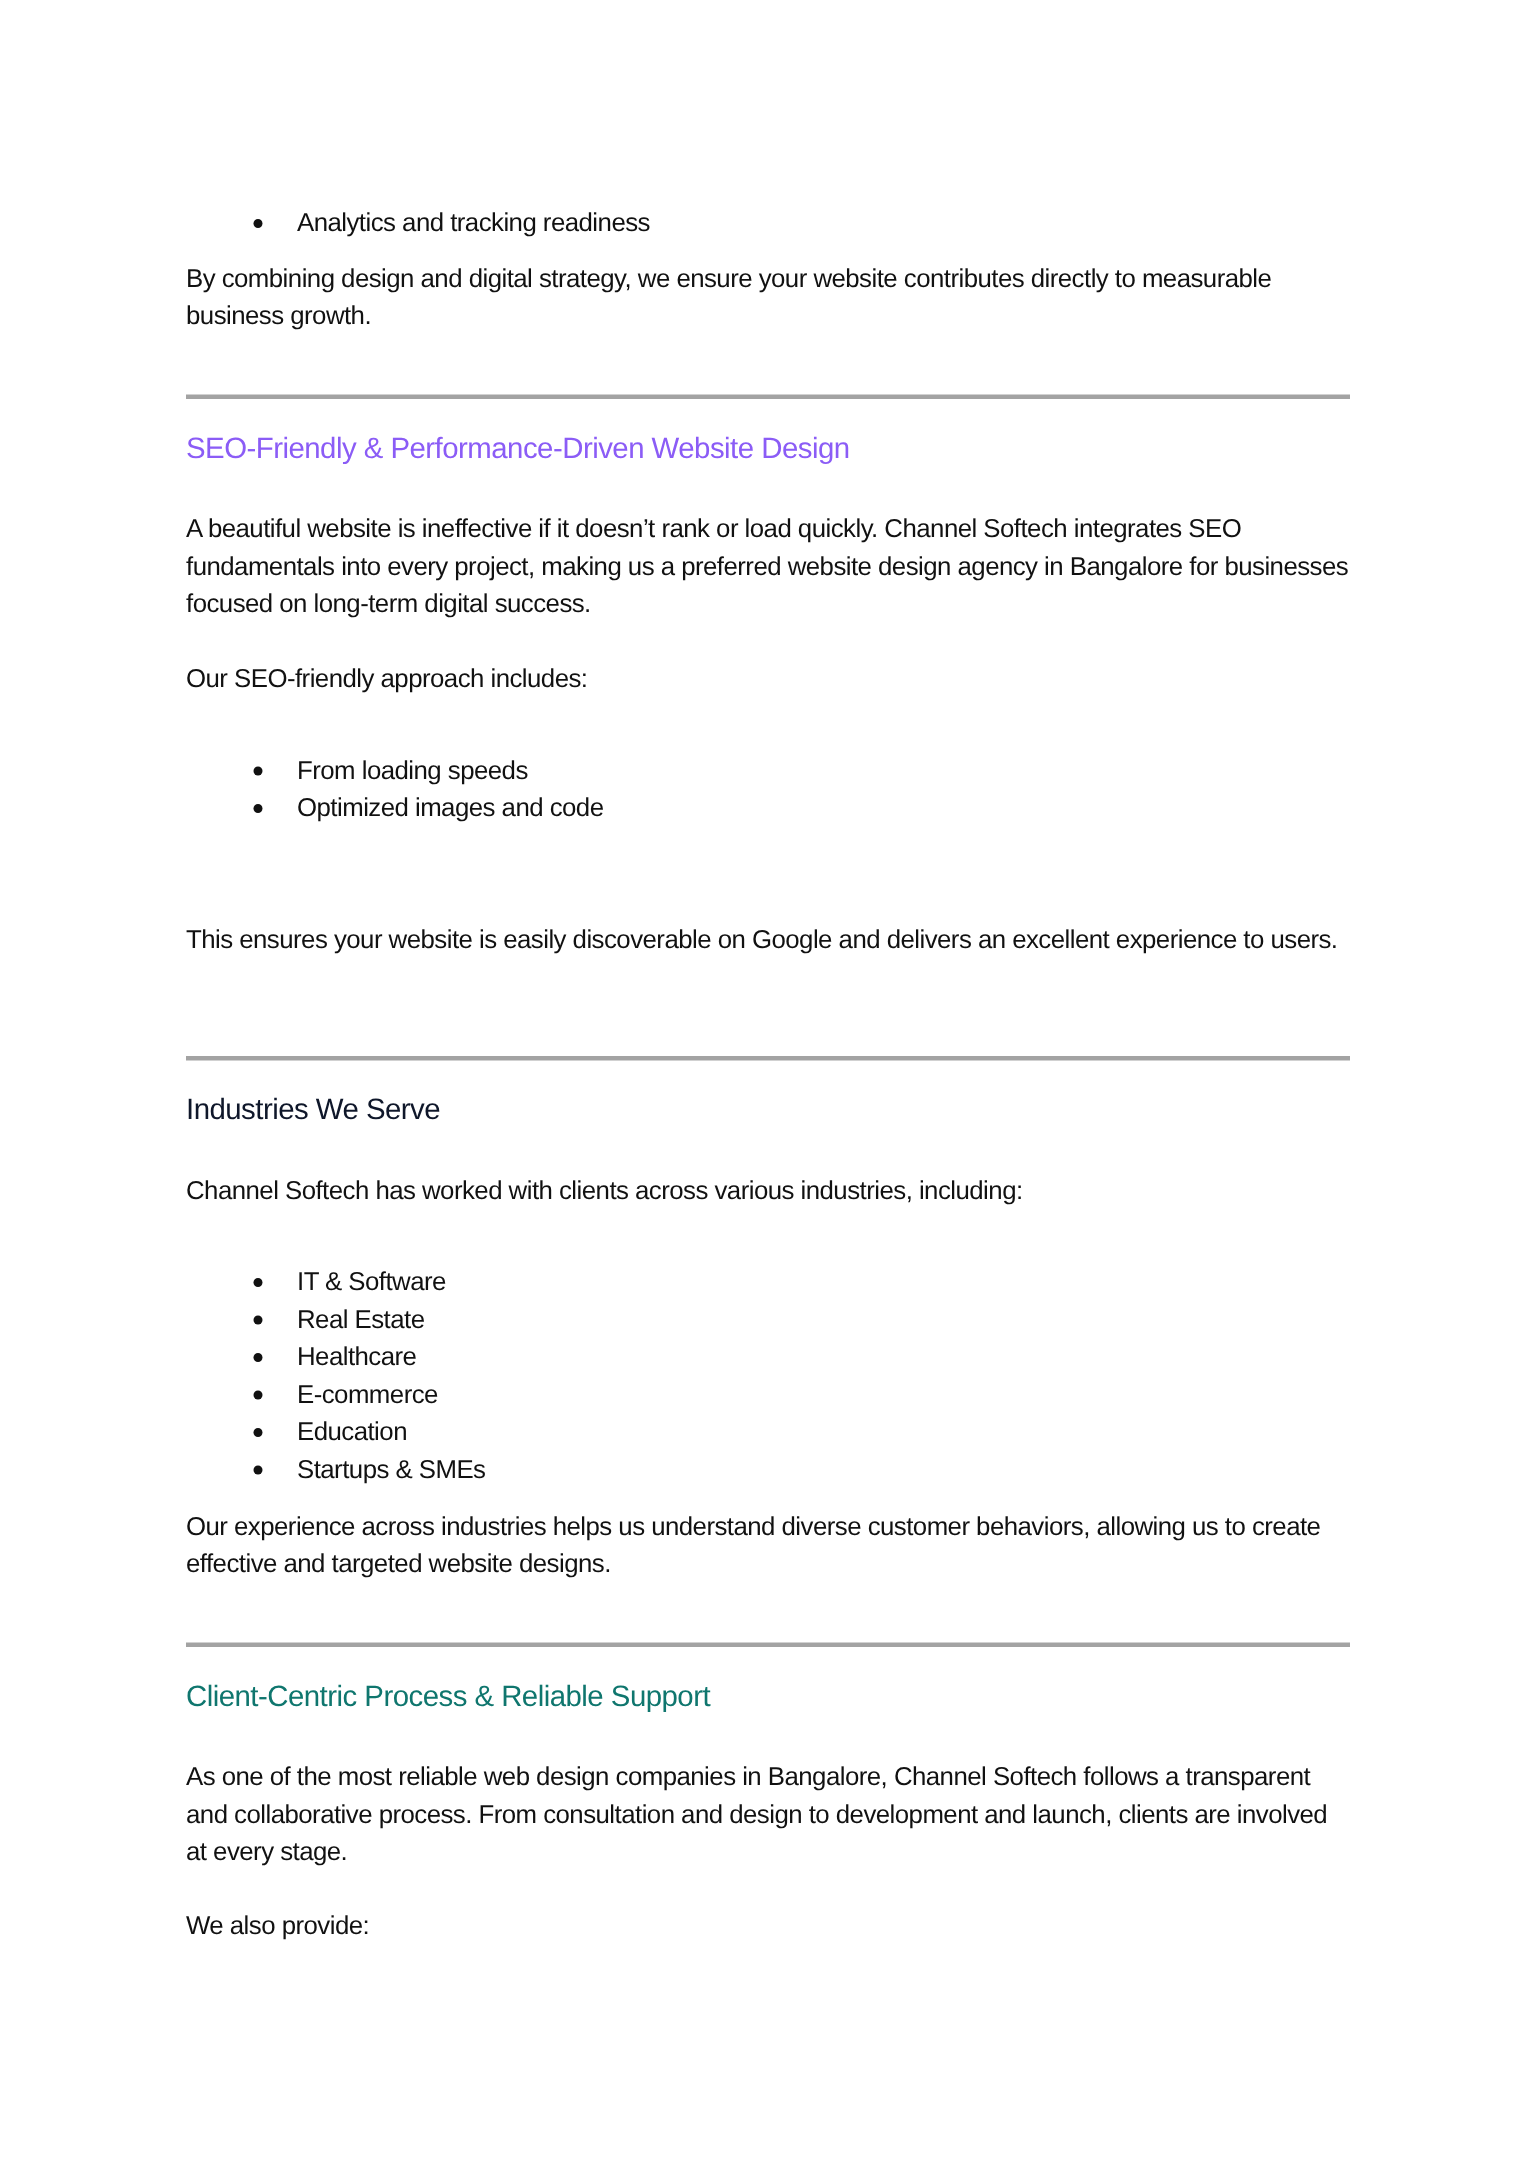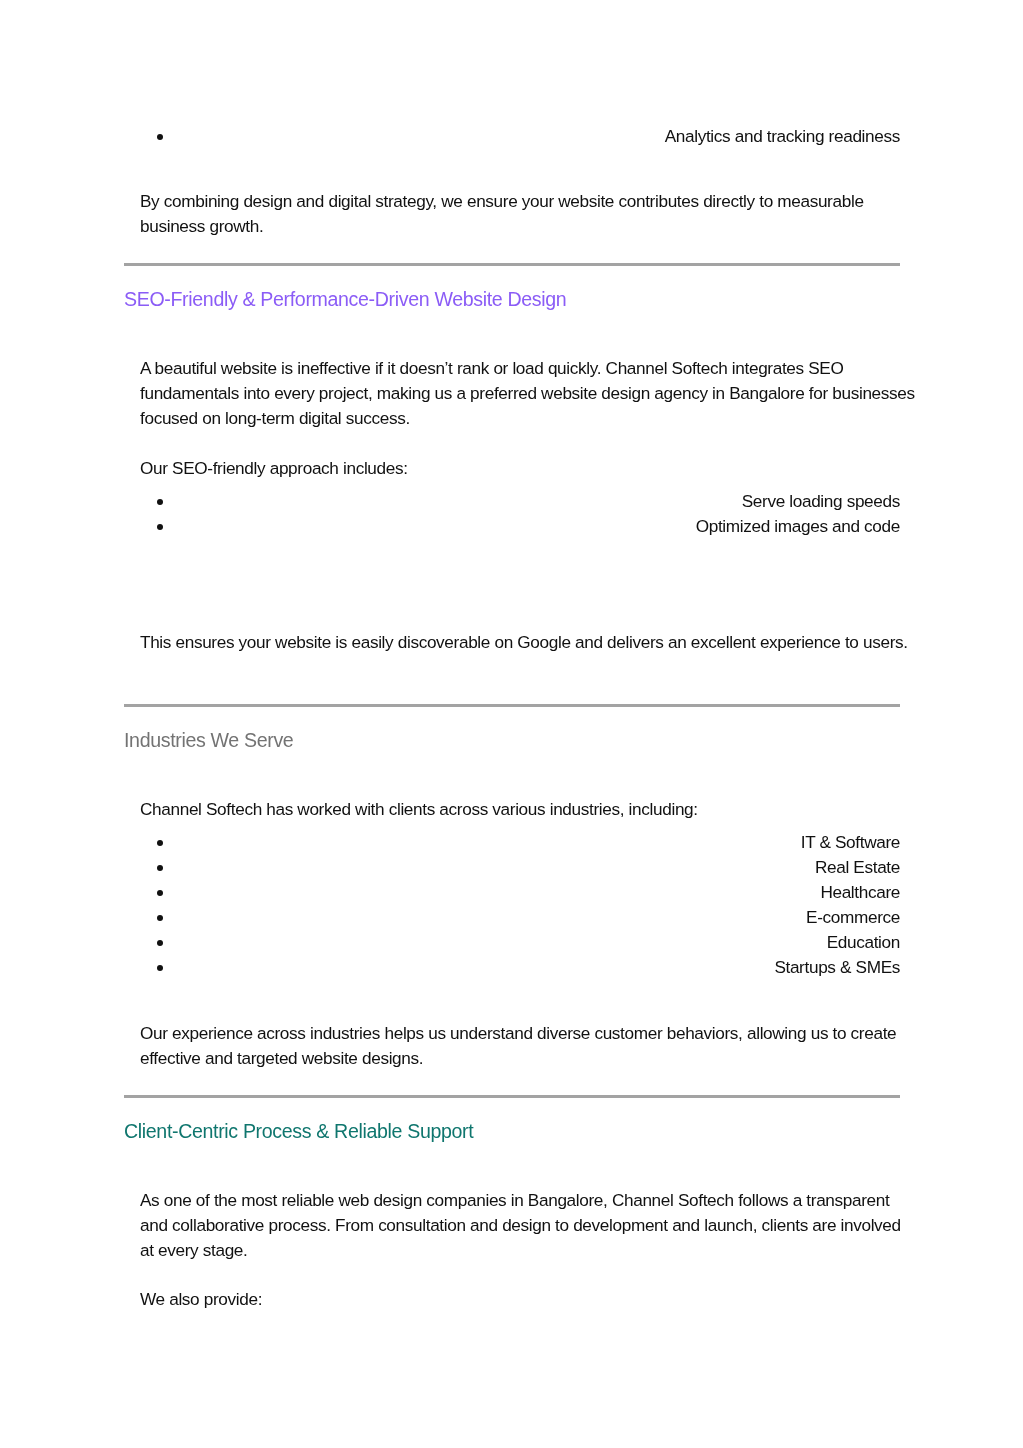--- a/index.html
+++ b/index.html
@@ -17,44 +17,43 @@
     }
     .page {
       position: absolute;
       left: 124px;
       top: 0;
       width: 776px;
     }
     .p {
       font-size: 17.2px;
       line-height: 25px;
-      margin: 16px;
+      margin: 0;
       letter-spacing: -0.35px;
     }
     .p b { font-weight: normal; }
     .heading {
       color: #2e74b5;
       font-size: 19.6px;
       line-height: 26px;
       margin: 0;
       font-weight: normal;
       letter-spacing: -0.35px;
     }
     .divider {
       height: 3px;
       background: #a3a3a3;
       width: 776px;
       margin: 0;
       border: 0;
     }
     ul.bullets {
       list-style: none;
-      margin: 0;
+      margin: 12px;
       padding: 0;
-      text-align: right;
     }
     ul.bullets li {
       position: relative;
       padding-left: 62px;
       font-size: 17.2px;
       line-height: 25.1px;
       letter-spacing: -0.35px;
     }
     ul.bullets li .bullet {
       position: absolute;
@@ -83,29 +82,29 @@
 
   <hr class="divider abs" style="top: 263px; background: rgb(163, 163, 163);">
 
   <h2 class="heading abs" style="top: 286px; color: #8b5cf6;">SEO-Friendly &amp; Performance-Driven Website Design</h2>
 
   <p class="p abs" style="top:340px"><span>A beautiful website is ineffective if it doesn’t rank or load quickly. Channel Softech integrates SEO fundamentals into every project, making us a preferred </span><b>website design agency in Bangalore</b><span> for businesses focused on long-term digital success.</span></p>
 
   <p class="p abs" style="top:440px">Our SEO-friendly approach includes:</p>
 
   <ul class="bullets abs" style="top:489px">
-    <li><span class="bullet"></span><span>Serve loading speeds</span></li>
+    <li><span class="bullet"></span><span>From loading speeds</span></li>
     <li><span class="bullet"></span><span>Optimized images and code</span></li>
   </ul>
 
   <p class="p abs" style="top:614px">This ensures your website is easily discoverable on Google and delivers an excellent experience to users.</p>
 
   <hr class="divider abs" style="top: 704px; background: rgb(163, 163, 163);">
 
-  <h2 class="heading abs" style="top: 727px; color: #737373;">Industries We Serve</h2>
+  <h2 class="heading abs" style="top: 727px; color: #0f172a;">Industries We Serve</h2>
 
   <p class="p abs" style="top:781px">Channel Softech has worked with clients across various industries, including:</p>
 
   <ul class="bullets abs" style="top:830px">
     <li><span class="bullet"></span><span>IT &amp; Software</span></li>
     <li><span class="bullet"></span><span>Real Estate</span></li>
     <li><span class="bullet"></span><span>Healthcare</span></li>
     <li><span class="bullet"></span><span>E-commerce</span></li>
     <li><span class="bullet"></span><span>Education</span></li>
     <li><span class="bullet"></span><span>Startups &amp; SMEs</span></li>

